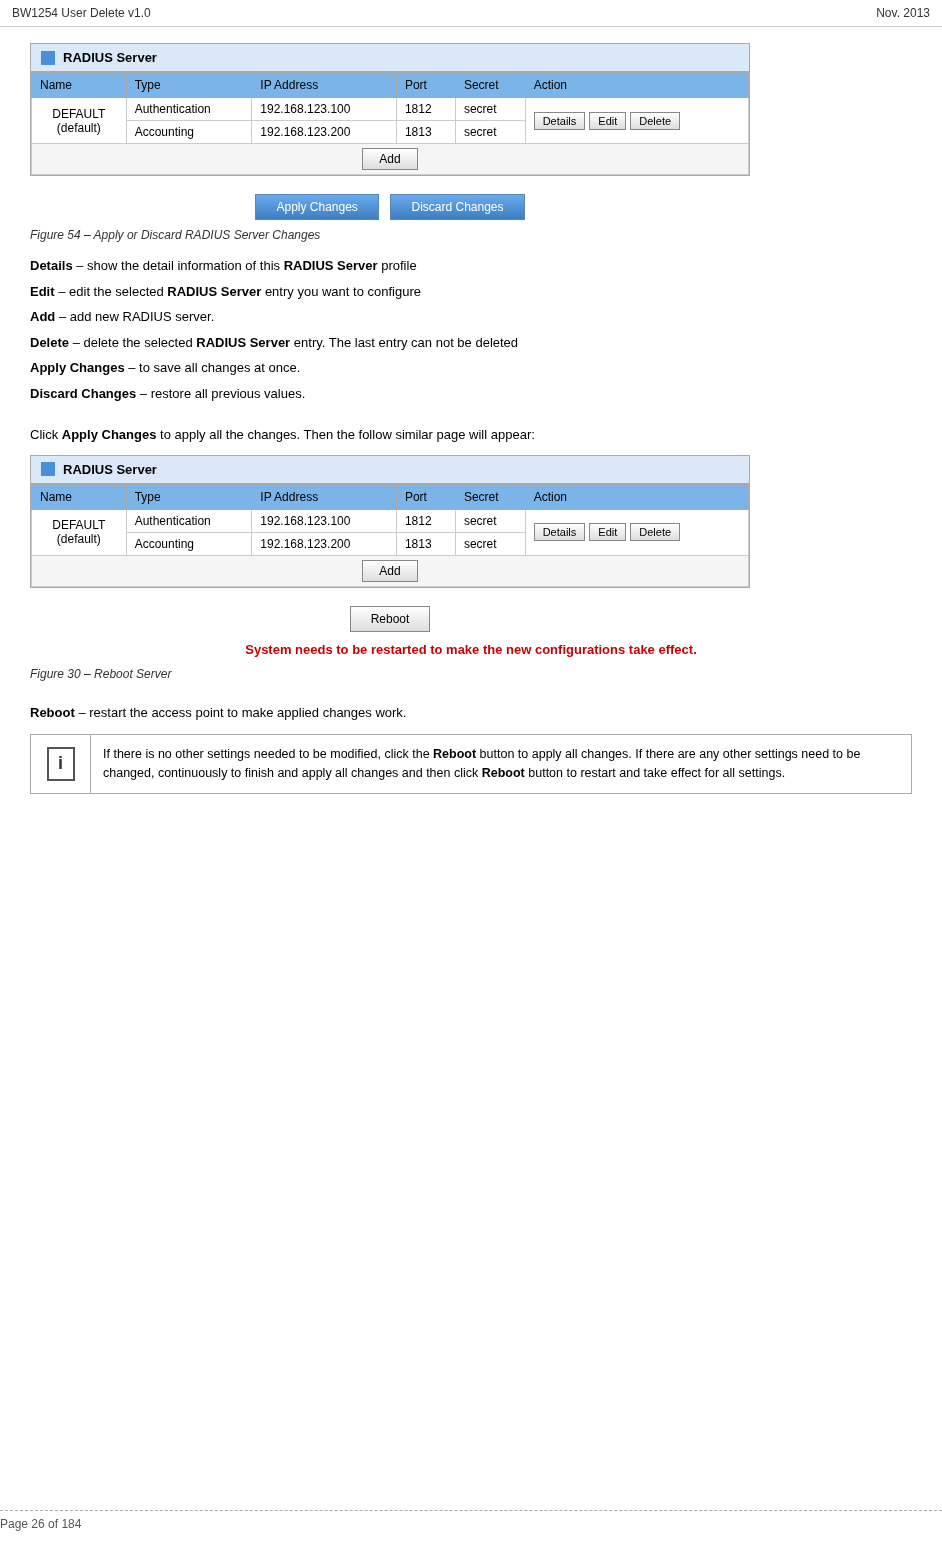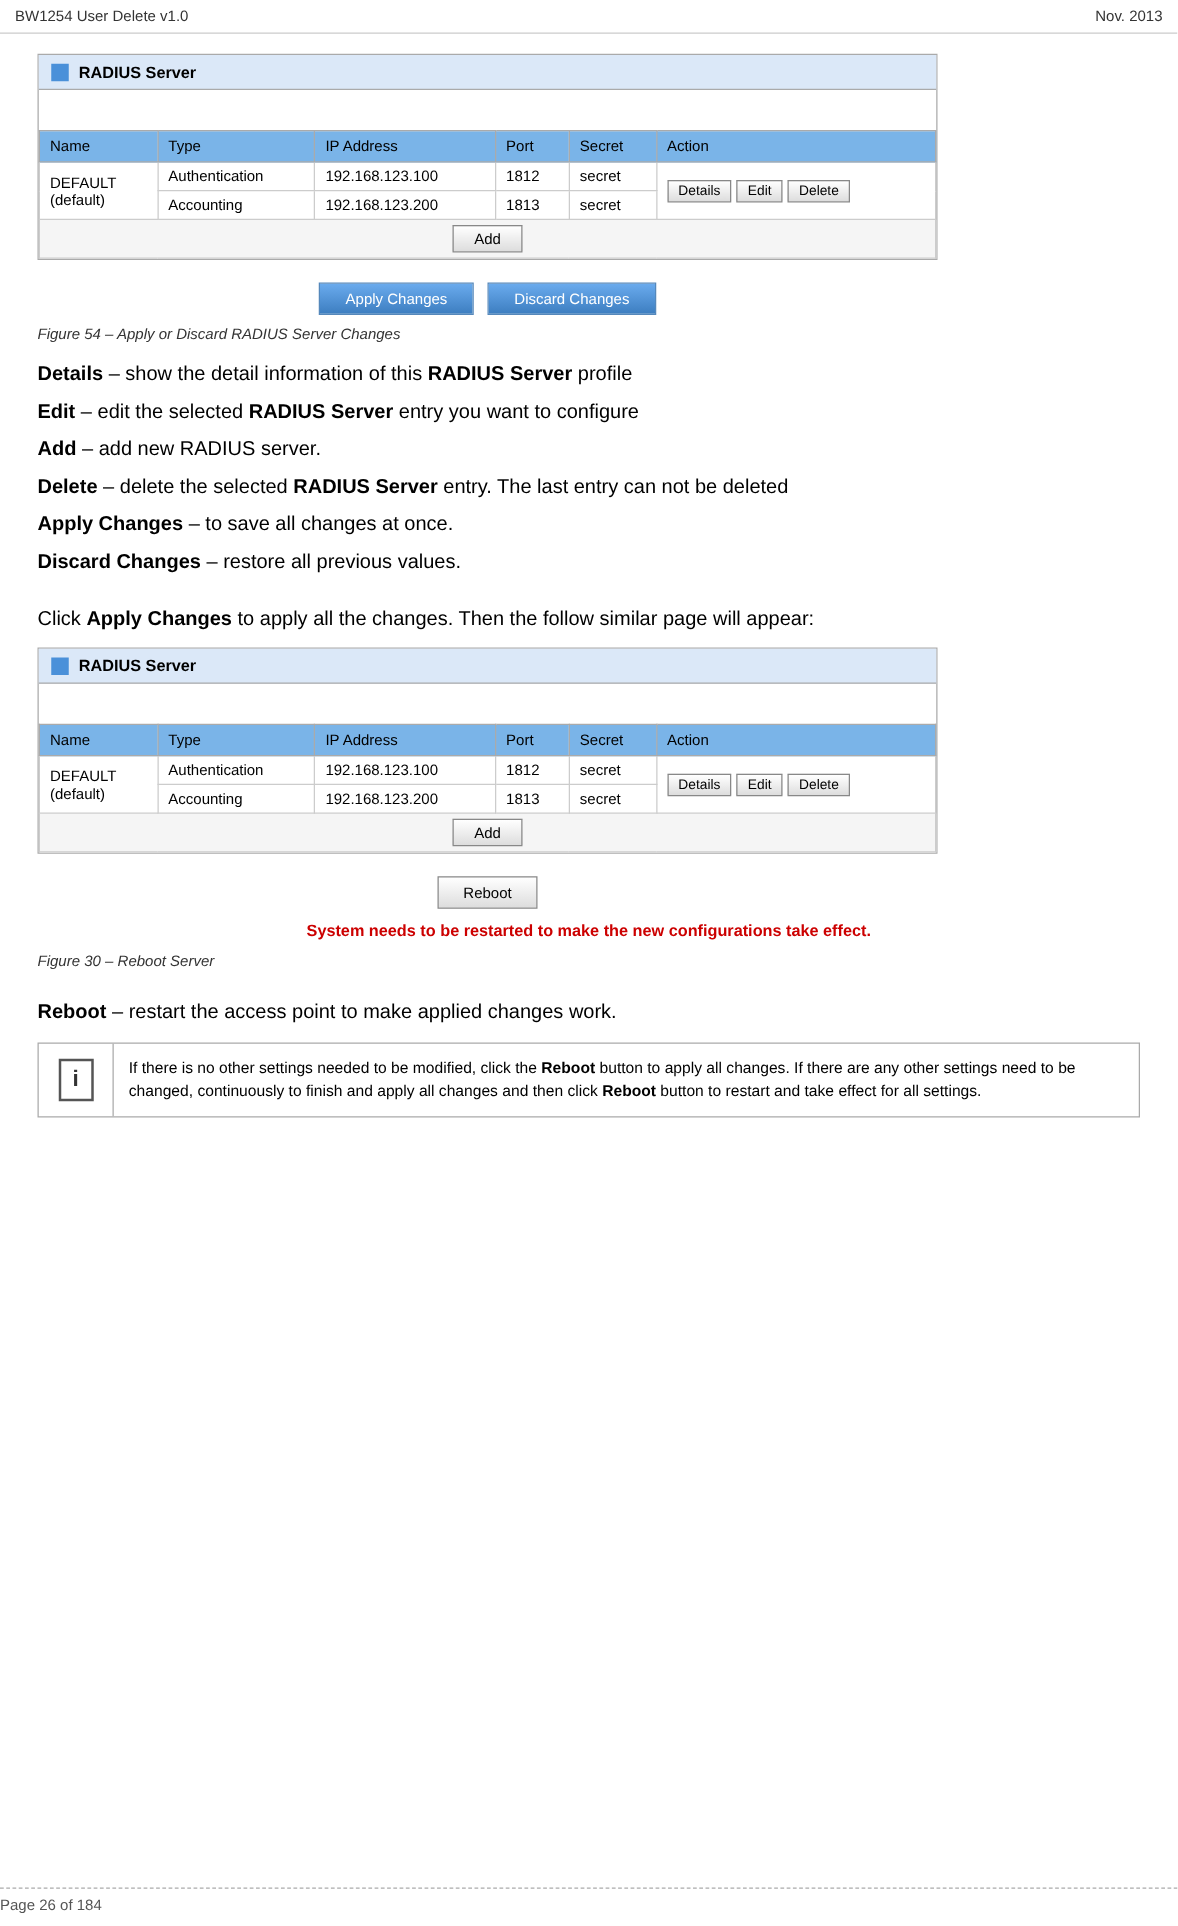--- a/index.html
+++ b/index.html
@@ -42,21 +42,20 @@
     }
     .radius-widget-header .icon-square {
       width: 14px;
       height: 14px;
       background: #4a90d9;
       display: inline-block;
     }
     .radius-table {
       width: 100%;
       border-collapse: collapse;
-      margin-top: 32px;
     }
     .radius-table thead tr {
       background: #7ab4e8;
     }
     .radius-table thead th {
       padding: 5px 8px;
       font-weight: normal;
       font-size: 12px;
       border: 1px solid #aaa;
       text-align: left;
@@ -69,20 +68,21 @@
       padding: 4px 8px;
       font-size: 12px;
       border: 1px solid #ccc;
       vertical-align: middle;
     }
     .name-cell {
       vertical-align: middle;
       font-size: 12px;
       padding: 4px 8px;
       border: 1px solid #ccc;
+      text-align: center;
     }
     .btn-small {
       padding: 2px 8px;
       font-size: 11px;
       border: 1px solid #888;
       background: linear-gradient(to bottom, #fff, #ddd);
       cursor: pointer;
       margin-right: 2px;
     }
     .btn-add {
@@ -138,21 +138,21 @@
     .figure-caption {
       font-style: italic;
       font-size: 12px;
       margin: 8px 0 14px 0;
       color: #333;
     }
 
     
     .desc-para {
       margin: 6px 0;
-      font-size: 16px;
+      font-size: 13px;
       line-height: 1.5;
     }
     .desc-para b {}
 
     
     .note-box {
       display: flex;
       border: 1px solid #aaa;
       margin-top: 12px;
       max-width: 900px;

